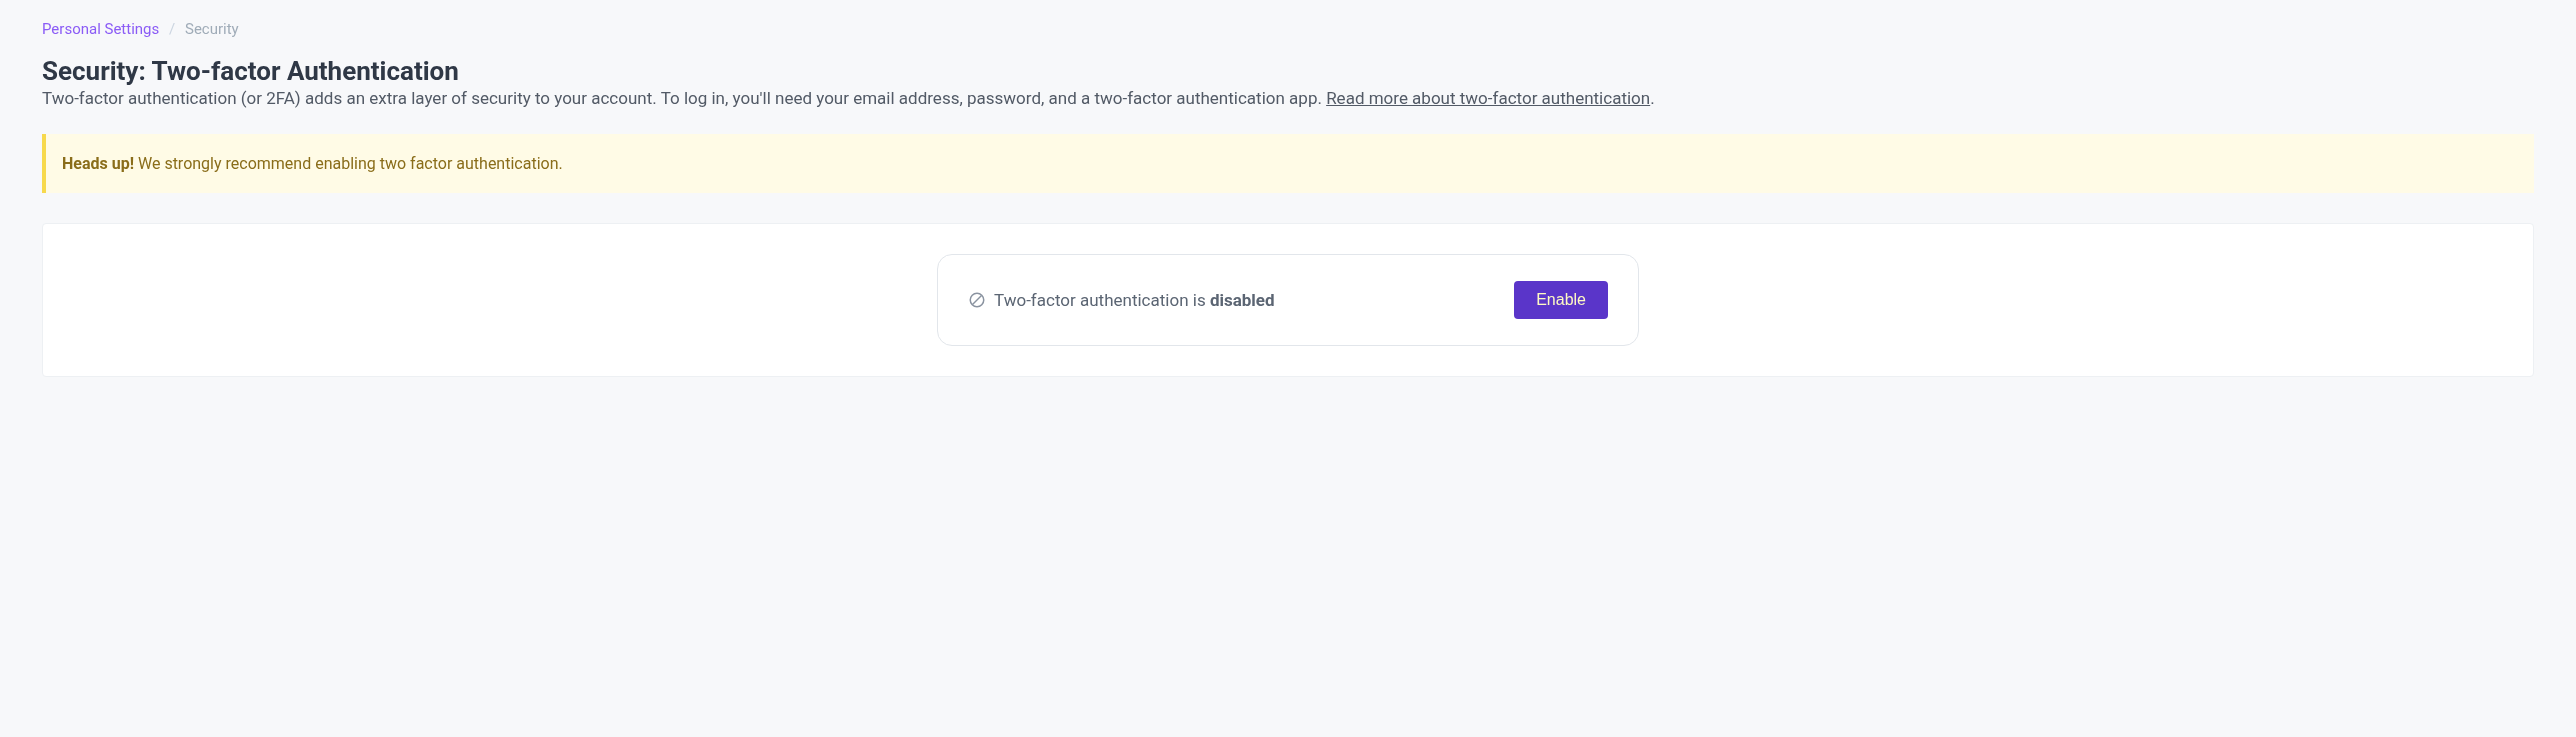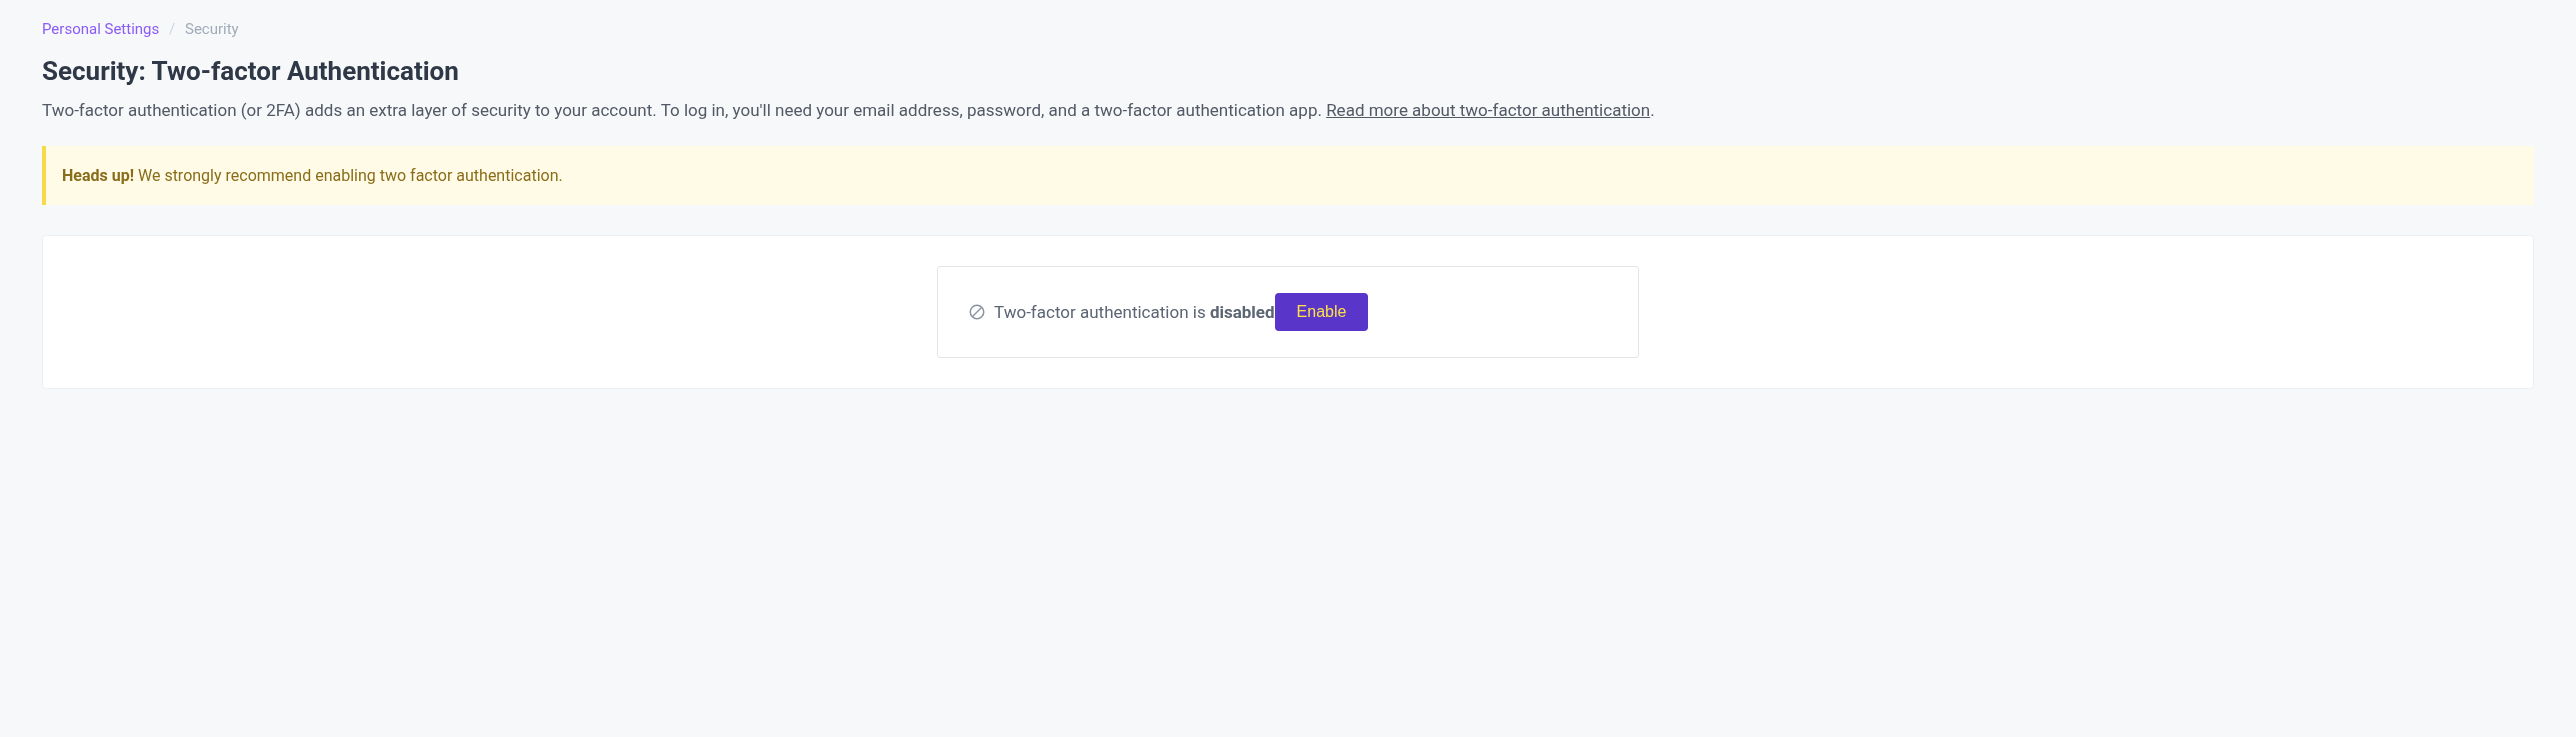--- a/index.html
+++ b/index.html
@@ -27,21 +27,20 @@
       color: #cbd5e0;
       margin: 0 6px;
     }
     .breadcrumb-current {
       color: #a0acb8;
     }
     h1.page-title {
       font-size: 26px;
       font-weight: 700;
       color: #2f3846;
-      margin-bottom: 12px;
     }
     .description {
       font-size: 17px;
       color: #525a66;
       line-height: 1.5;
       margin-bottom: 22px;
     }
     .description a {
       color: #525a66;
     }
@@ -61,45 +60,45 @@
       border: 1px solid #edf0f3;
       border-radius: 4px;
       padding: 30px;
       display: flex;
       justify-content: center;
     }
     .status-card {
       width: 100%;
       max-width: 702px;
       border: 1px solid #e2e6eb;
-      border-radius: 3px;
+      border-radius: 15px;
       padding: 26px 30px;
       display: flex;
       align-items: center;
-      justify-content: flex-start;
+      justify-content: space-between;
     }
     .status-left {
       display: flex;
       align-items: center;
       gap: 8px;
       color: #5b6573;
       font-size: 17px;
     }
     .status-left strong {
       font-weight: 700;
       color: #5b6573;
     }
     .ban-icon {
       width: 18px;
       height: 18px;
       flex-shrink: 0;
     }
     .enable-btn {
       background: #5a35c9;
-      color: #fde047;
+      color: #fef9c3;
       border: none;
       border-radius: 4px;
       padding: 10px 22px;
       font-size: 16px;
       font-weight: 500;
       cursor: pointer;
     }
   </style>
 </head>
 <body>

